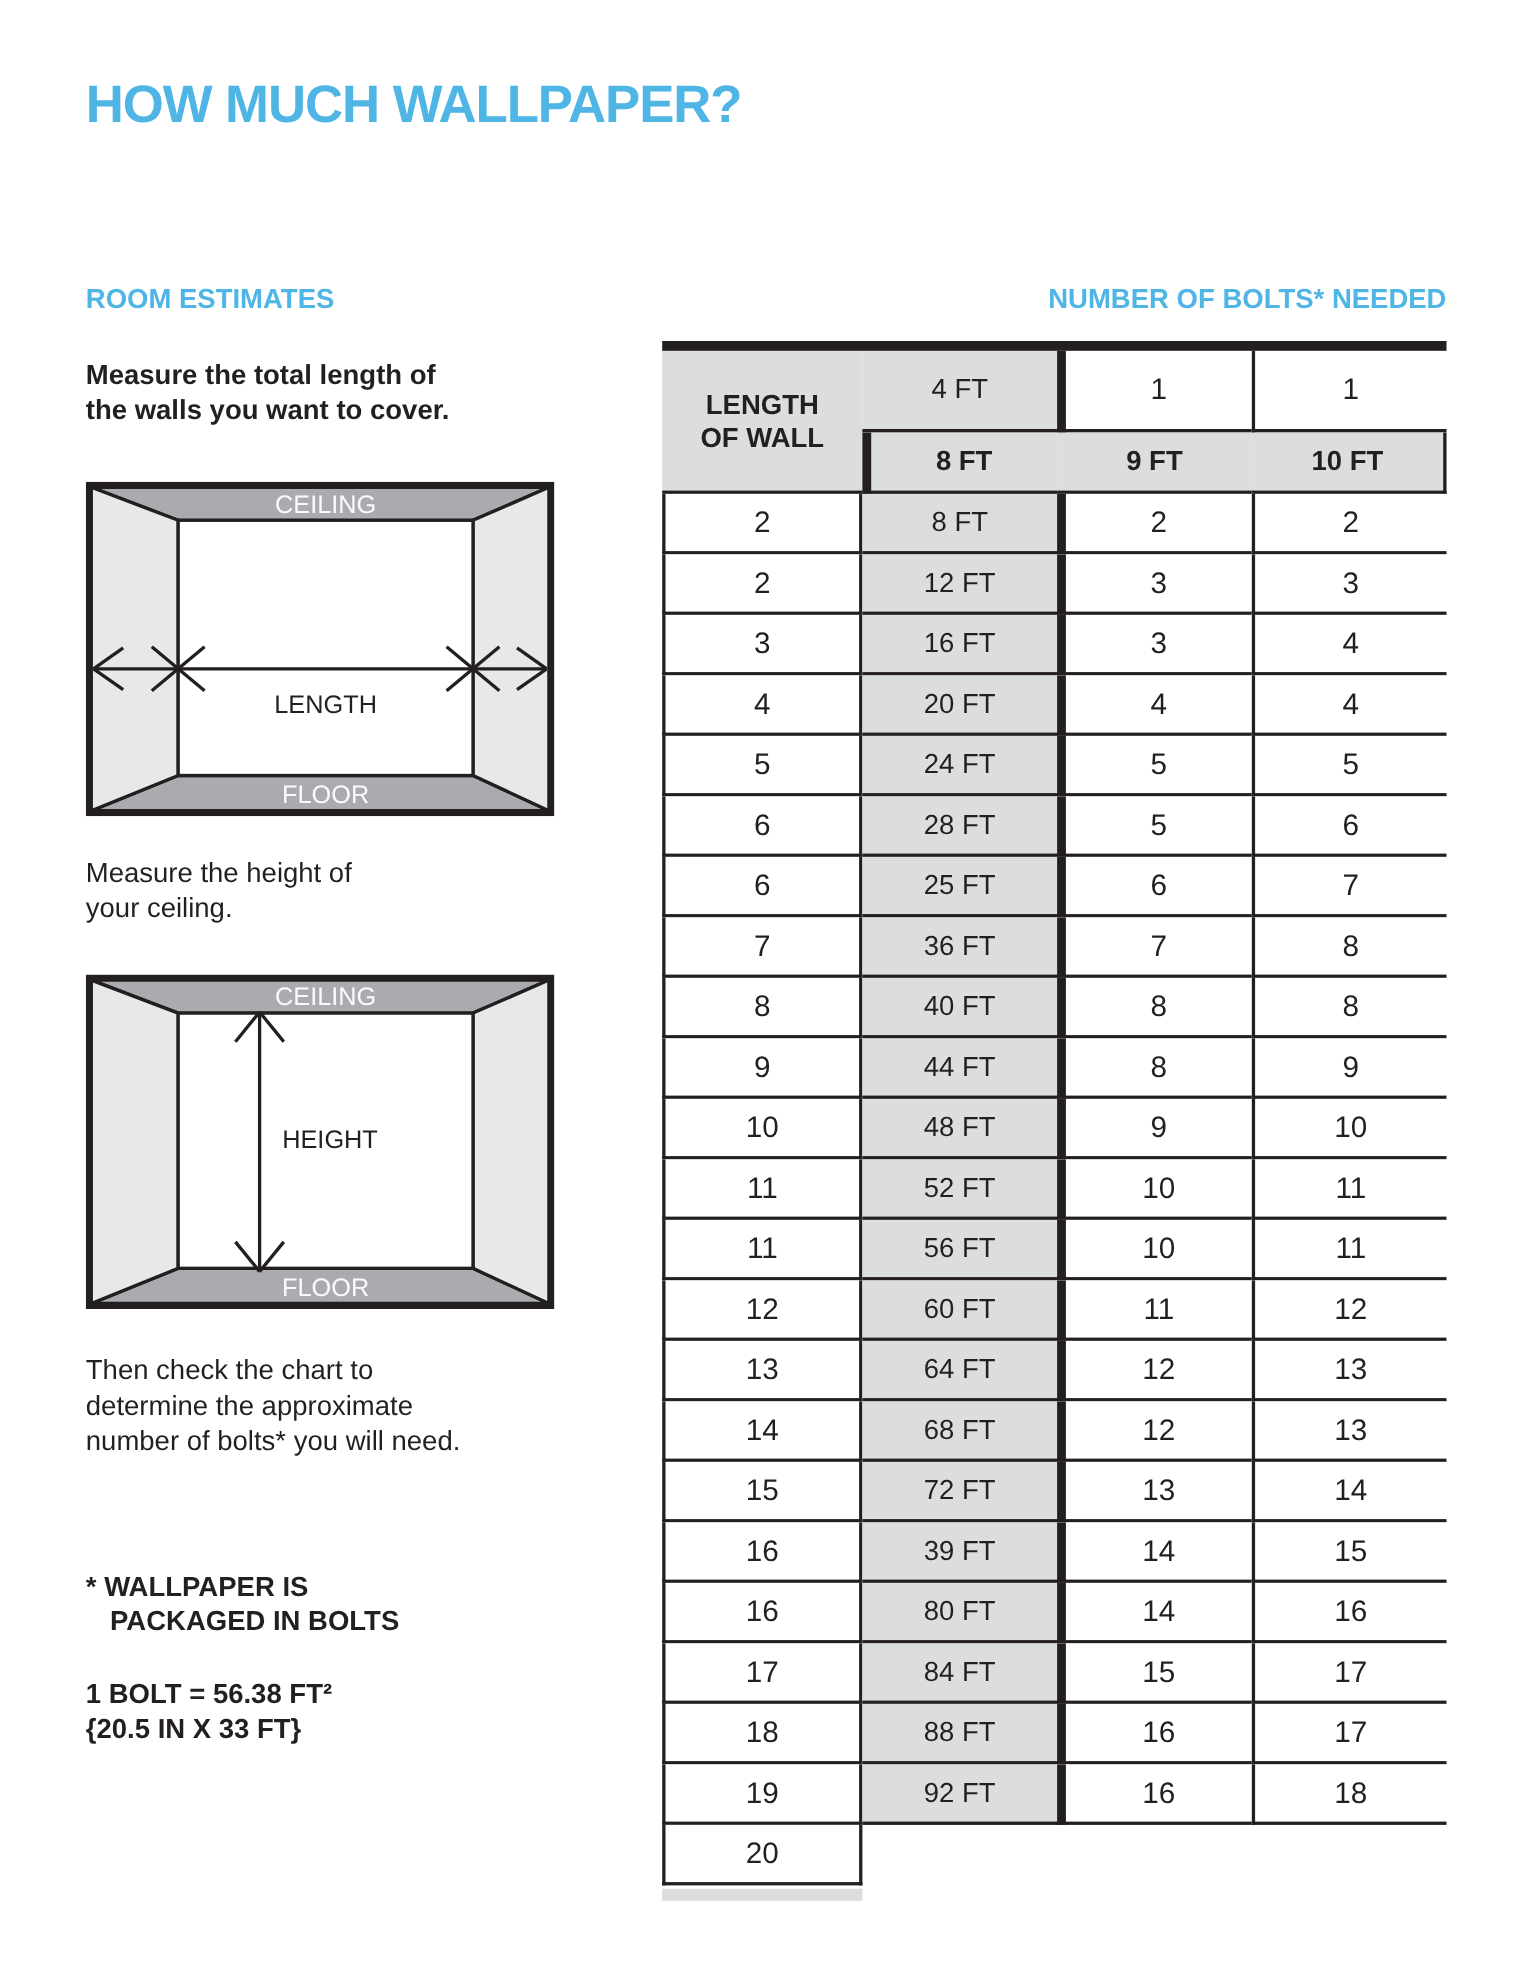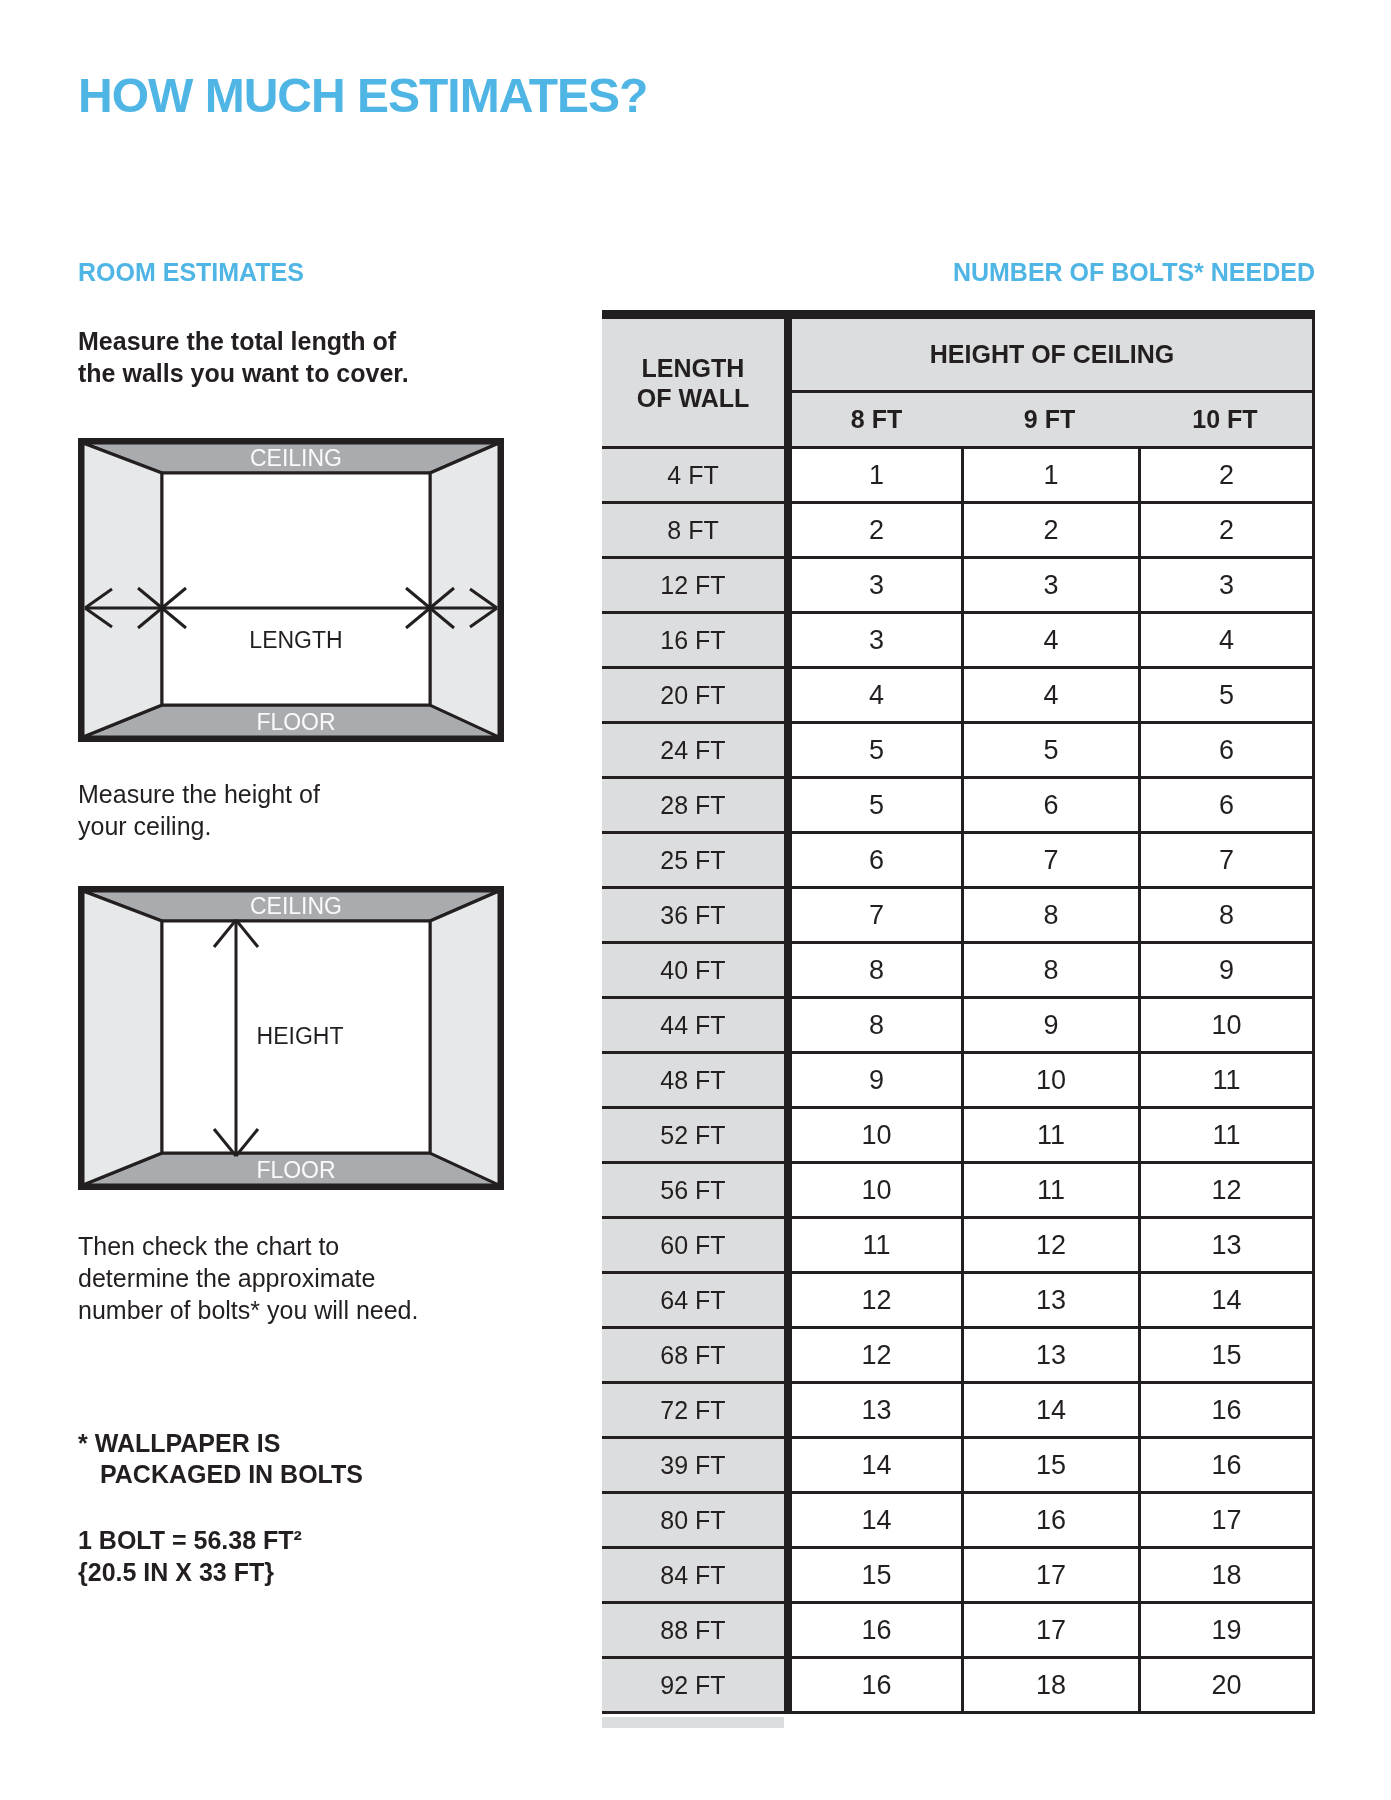--- a/index.html
+++ b/index.html
@@ -66,21 +66,21 @@
   .h2{grid-column:2;border-left:8px solid var(--ink);}
   .h3{grid-column:3;}
   .h4{grid-column:4;border-right:3px solid var(--ink);}
   .grid-shadow{
     left:602px;top:1717px;width:182px;height:11px;background:var(--gray);
   }
 </style>
 </head>
 <body>
 
-<h1 class="abs page-title" style="margin:0;">HOW MUCH ESTIMATES?</h1>
+<h1 class="abs page-title" style="margin:0;">HOW MUCH WALLPAPER?</h1>
 
 <div class="abs section-heading left-heading">ROOM ESTIMATES</div>
 <div class="abs section-heading table-heading">NUMBER OF BOLTS* NEEDED</div>
 
 <div class="abs para para1">Measure the total length of
 the walls you want to cover.</div>
 
 <svg class="abs diagram1" width="426" height="304" viewBox="0 0 426 304">
   <rect x="0" y="0" width="426" height="304" fill="#ffffff"></rect>
   <polygon points="5,5 421,5 352,35 84,35" fill="#A9ABAE" stroke="#231F20" stroke-width="3"></polygon>
@@ -138,21 +138,20 @@
 </div>
 
 <div class="abs bolt-eq">
   <div>1 BOLT = 56.38 FT²</div>
   <div>{20.5 IN X 33 FT}</div>
 </div>
 
 <div id="bolts-grid">
   <div class="cell corner">LENGTH
 OF WALL</div>
-  <div class="cell spanhdr">HEIGHT OF CEILING</div>
   <div class="cell colhdr h2">8 FT</div>
   <div class="cell colhdr h3">9 FT</div>
   <div class="cell colhdr h4">10 FT</div>
 <div class="cell rlabel">4 FT</div>
     <div class="cell val c2">1</div>
     <div class="cell val c3">1</div>
     <div class="cell val c4">2</div>
     <div class="cell rlabel">8 FT</div>
     <div class="cell val c2">2</div>
     <div class="cell val c3">2</div>

